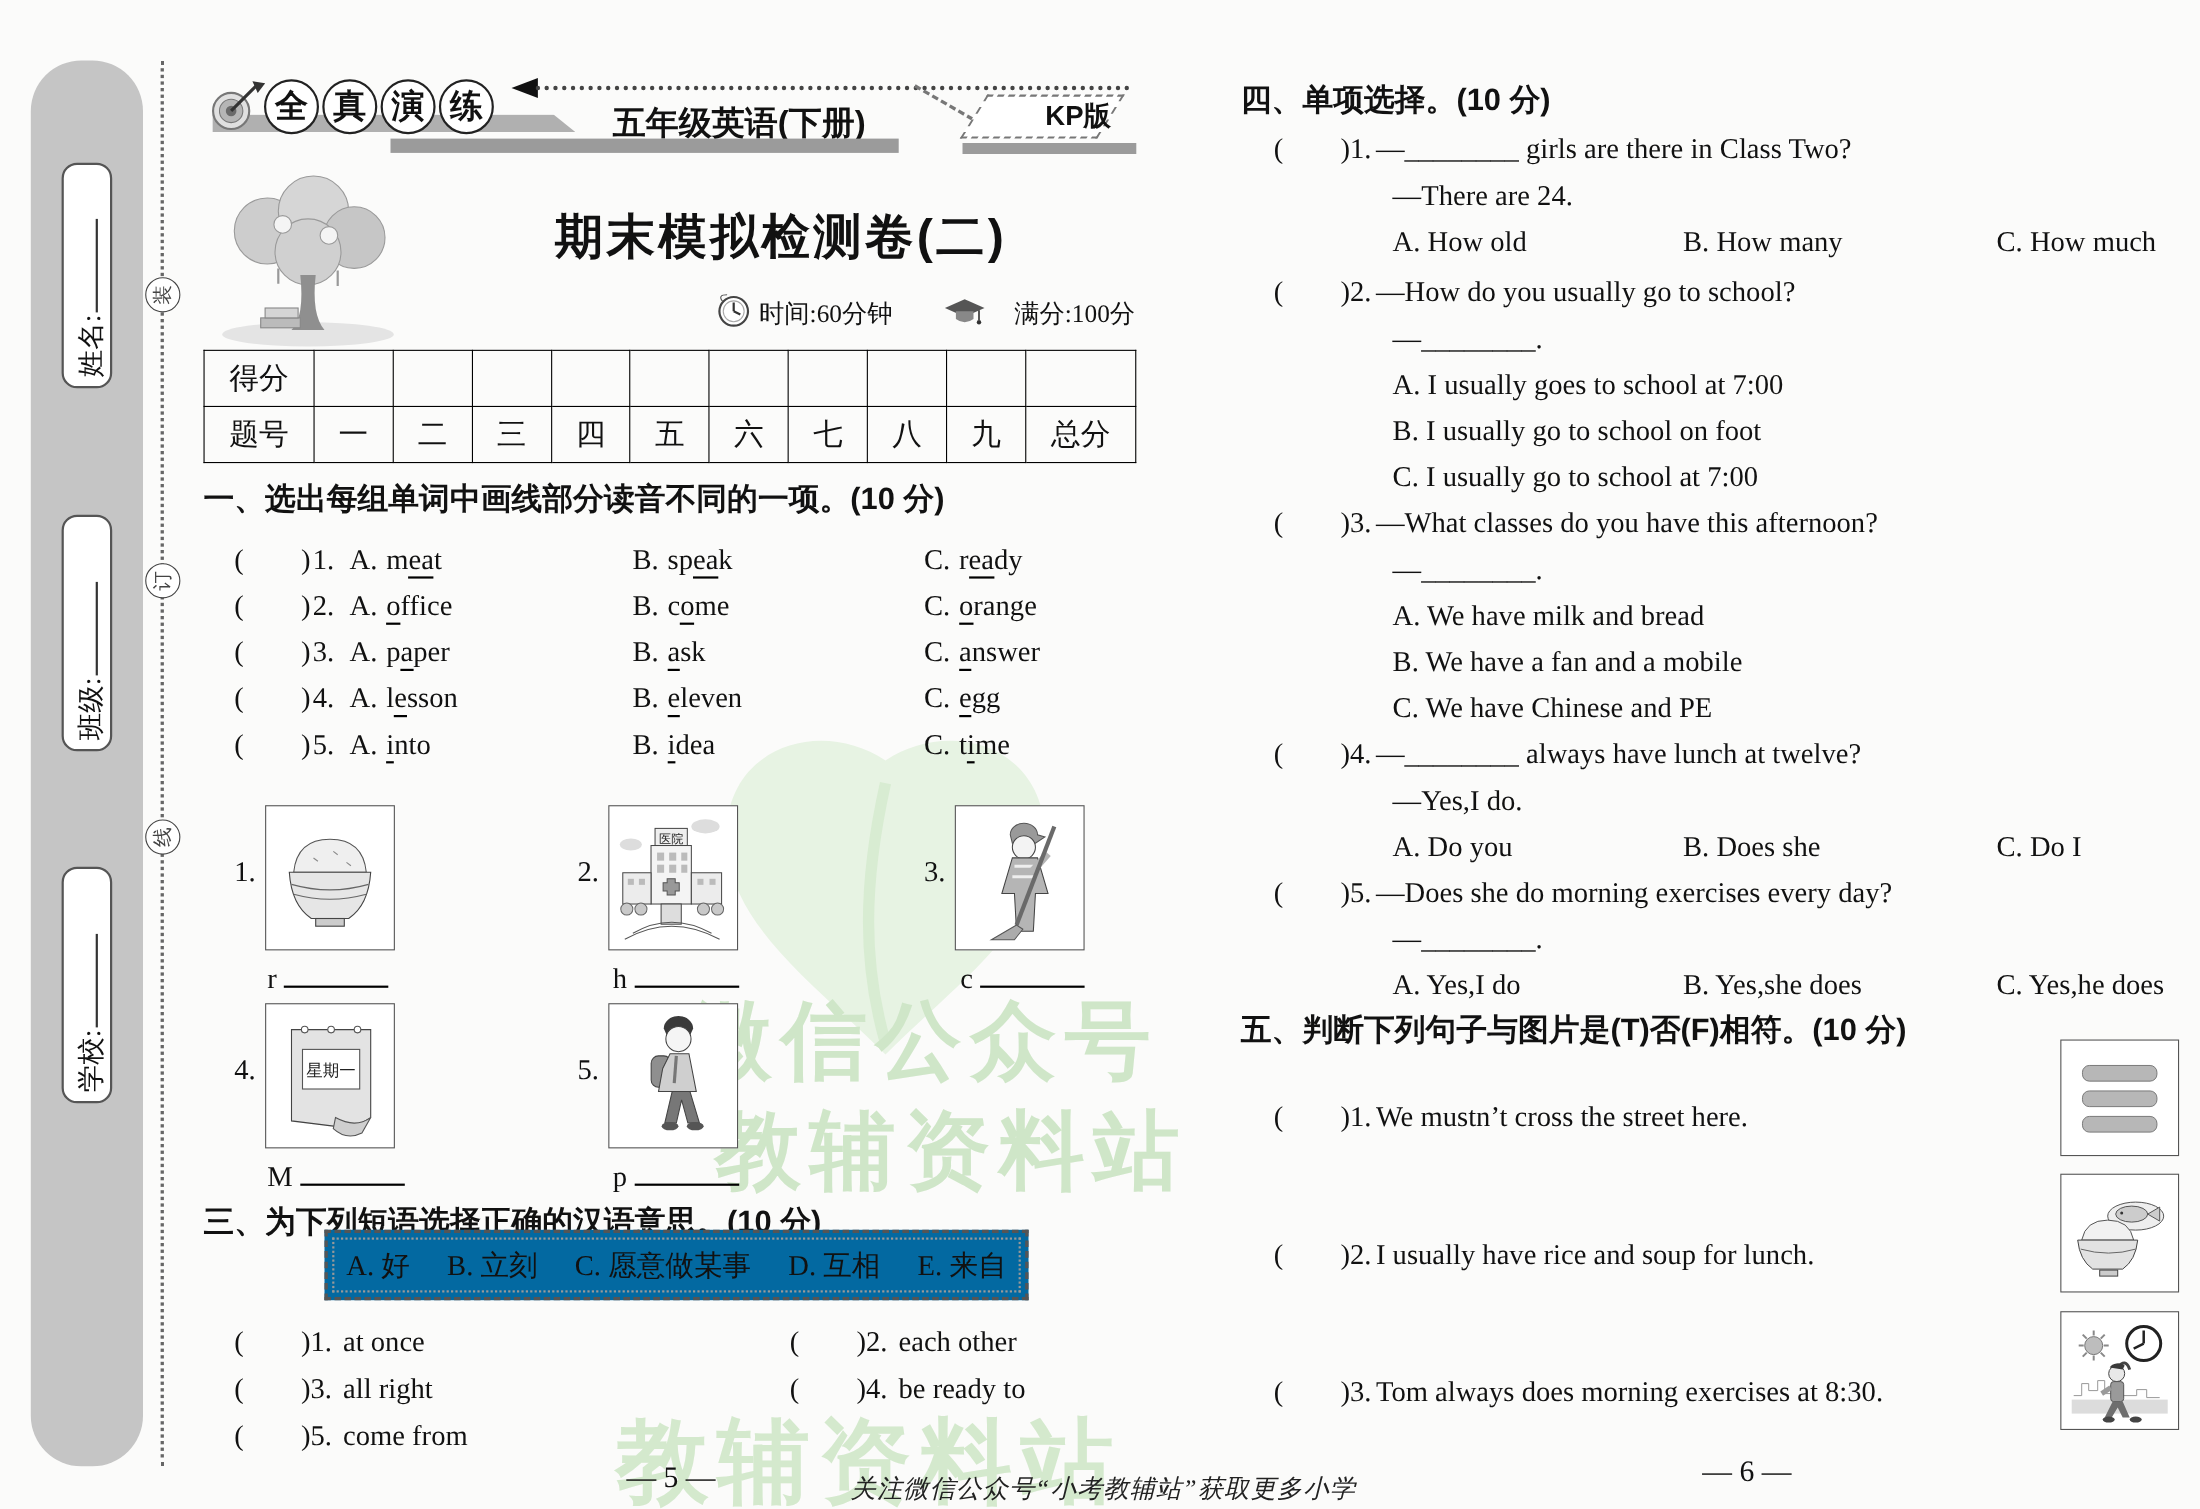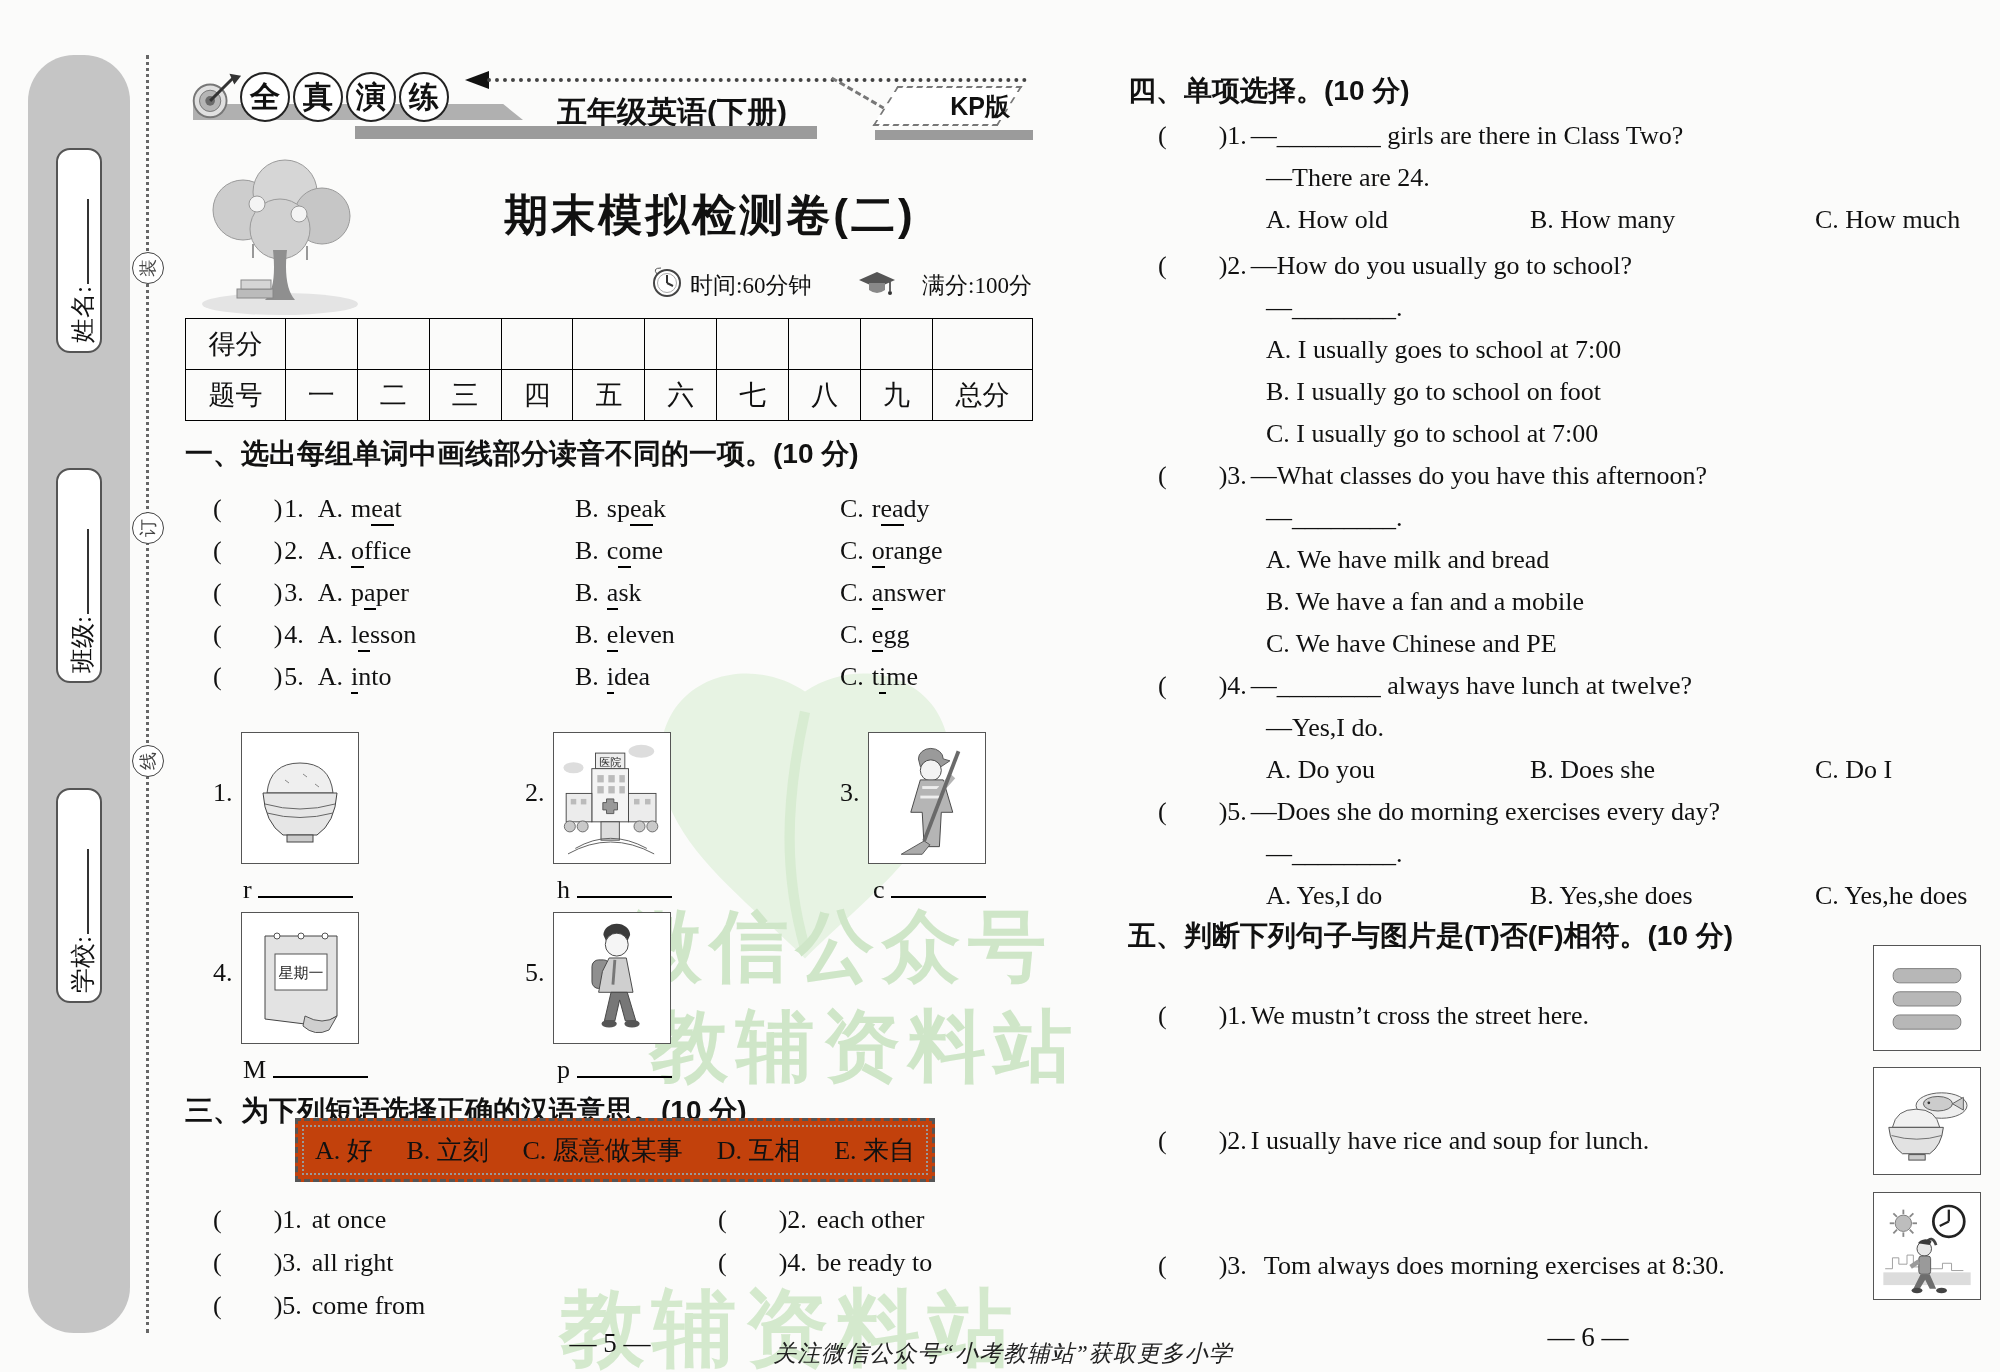--- a/index.html
+++ b/index.html
@@ -61,21 +61,21 @@
 
   
   .figgroup{position:absolute;display:flex;align-items:flex-start}
   .figgroup .num{font-size:26px;margin:46px 8px 0 0}
   .figbox{width:118px;height:132px;border:1.5px solid #555;background:#fff;padding:3px}
   .prompt{position:absolute;font-size:26px}
 
   
   .s3box{position:absolute;left:110px;top:1058px;width:640px;height:64px;border:3px dashed #555;
     outline:2px dotted #999;outline-offset:-9px;display:flex;align-items:center;
-    justify-content:space-around;font-size:26px;background:#c2410c}
+    justify-content:space-around;font-size:26px;background:#0369a1}
   .s3row{position:absolute;font-size:26px;display:grid;grid-template-columns:505px 1fr;left:28px}
   .s3t{margin-left:10px}
 
   
   .q4{position:absolute;left:30px;width:810px;font-size:26px}
   .q4 .l1{display:flex;height:42px;align-items:center}
   .q4 .ind{margin-left:108px;height:42px;display:flex;align-items:center}
   .q4 .optsrow{margin-left:108px;height:42px;display:grid;grid-template-columns:264px 285px 1fr;align-items:center}
 
   
@@ -452,21 +452,21 @@
       <span style="margin-left:4px">We mustn’t cross the street here.</span>
     </div>
   <div class="q5" style="top:1060px">
       <span class="paren">(        )</span>
       <span>2.</span>
       <span style="margin-left:4px">I usually have rice and soup for lunch.</span>
     </div>
   <div class="q5" style="top:1185px">
       <span class="paren">(        )</span>
       <span>3.</span>
-      <span style="margin-left:17px">Tom always does morning exercises at 8:30.</span>
+      <span style="margin-left:4px">Tom always does morning exercises at 8:30.</span>
     </div>
 
   <div class="figbox5" style="top:885px;height:106px">
     <svg width="100" height="98" viewBox="0 0 100 110">
       <rect x="12" y="22" width="76" height="16" rx="7" fill="#b7b7b7" stroke="#777"></rect>
       <rect x="12" y="48" width="76" height="16" rx="7" fill="#b7b7b7" stroke="#777"></rect>
       <rect x="12" y="74" width="76" height="16" rx="7" fill="#b7b7b7" stroke="#777"></rect>
     </svg>
   </div>
   <div class="figbox5" style="top:1007px;height:108px">

